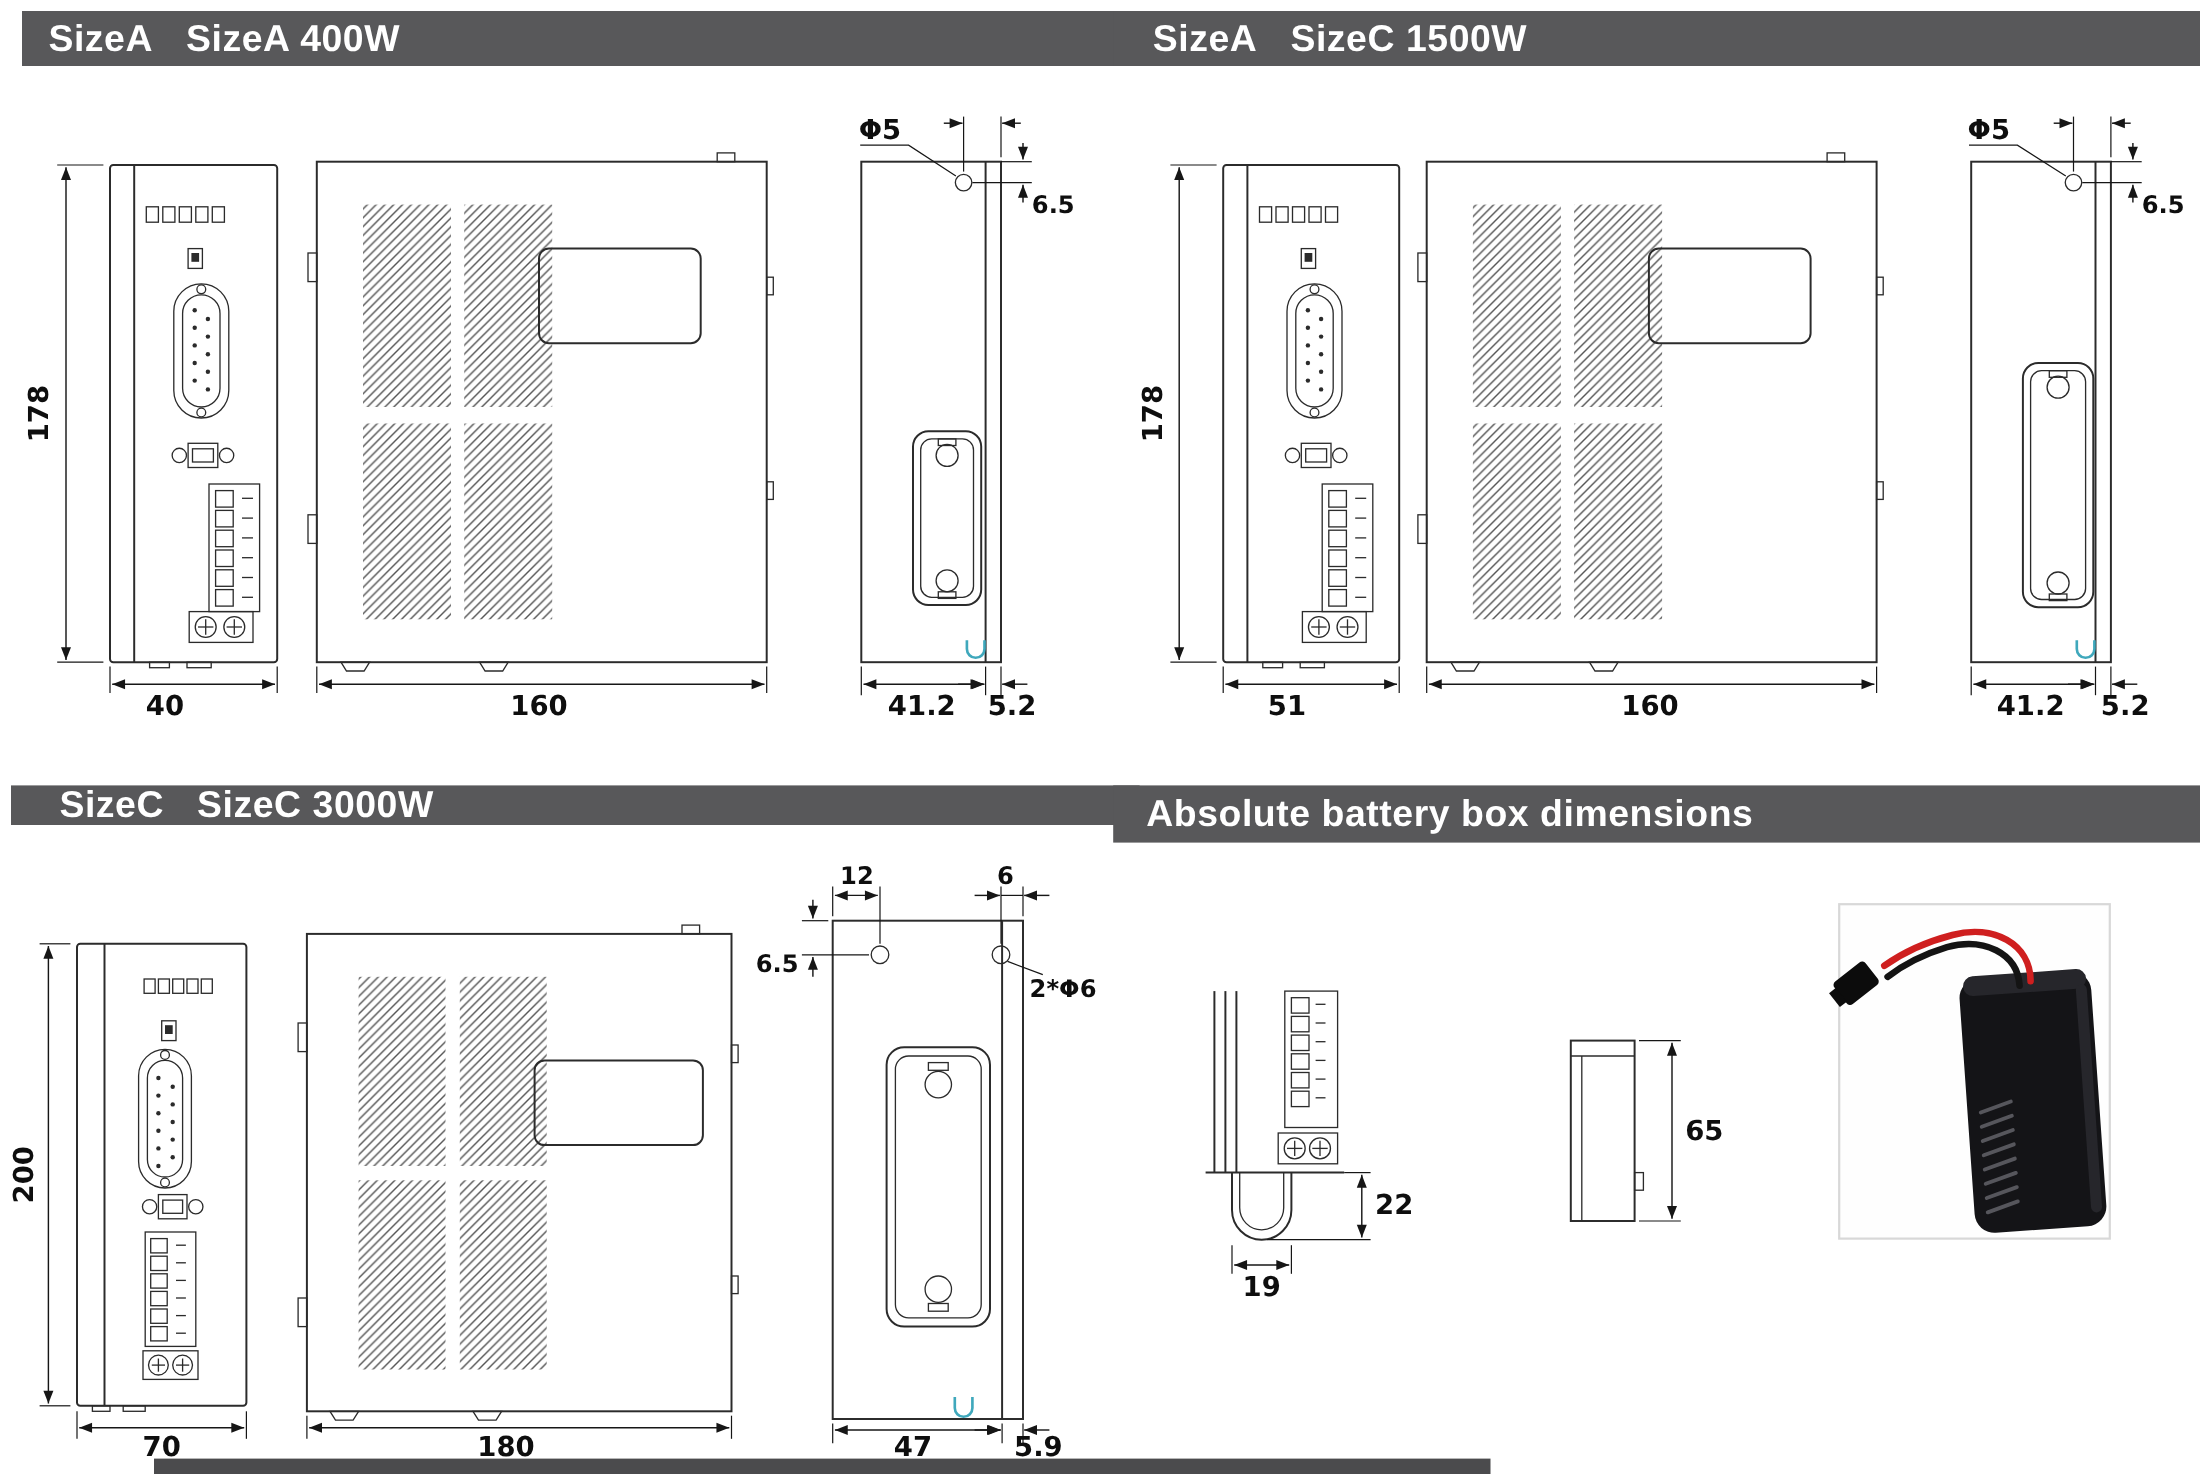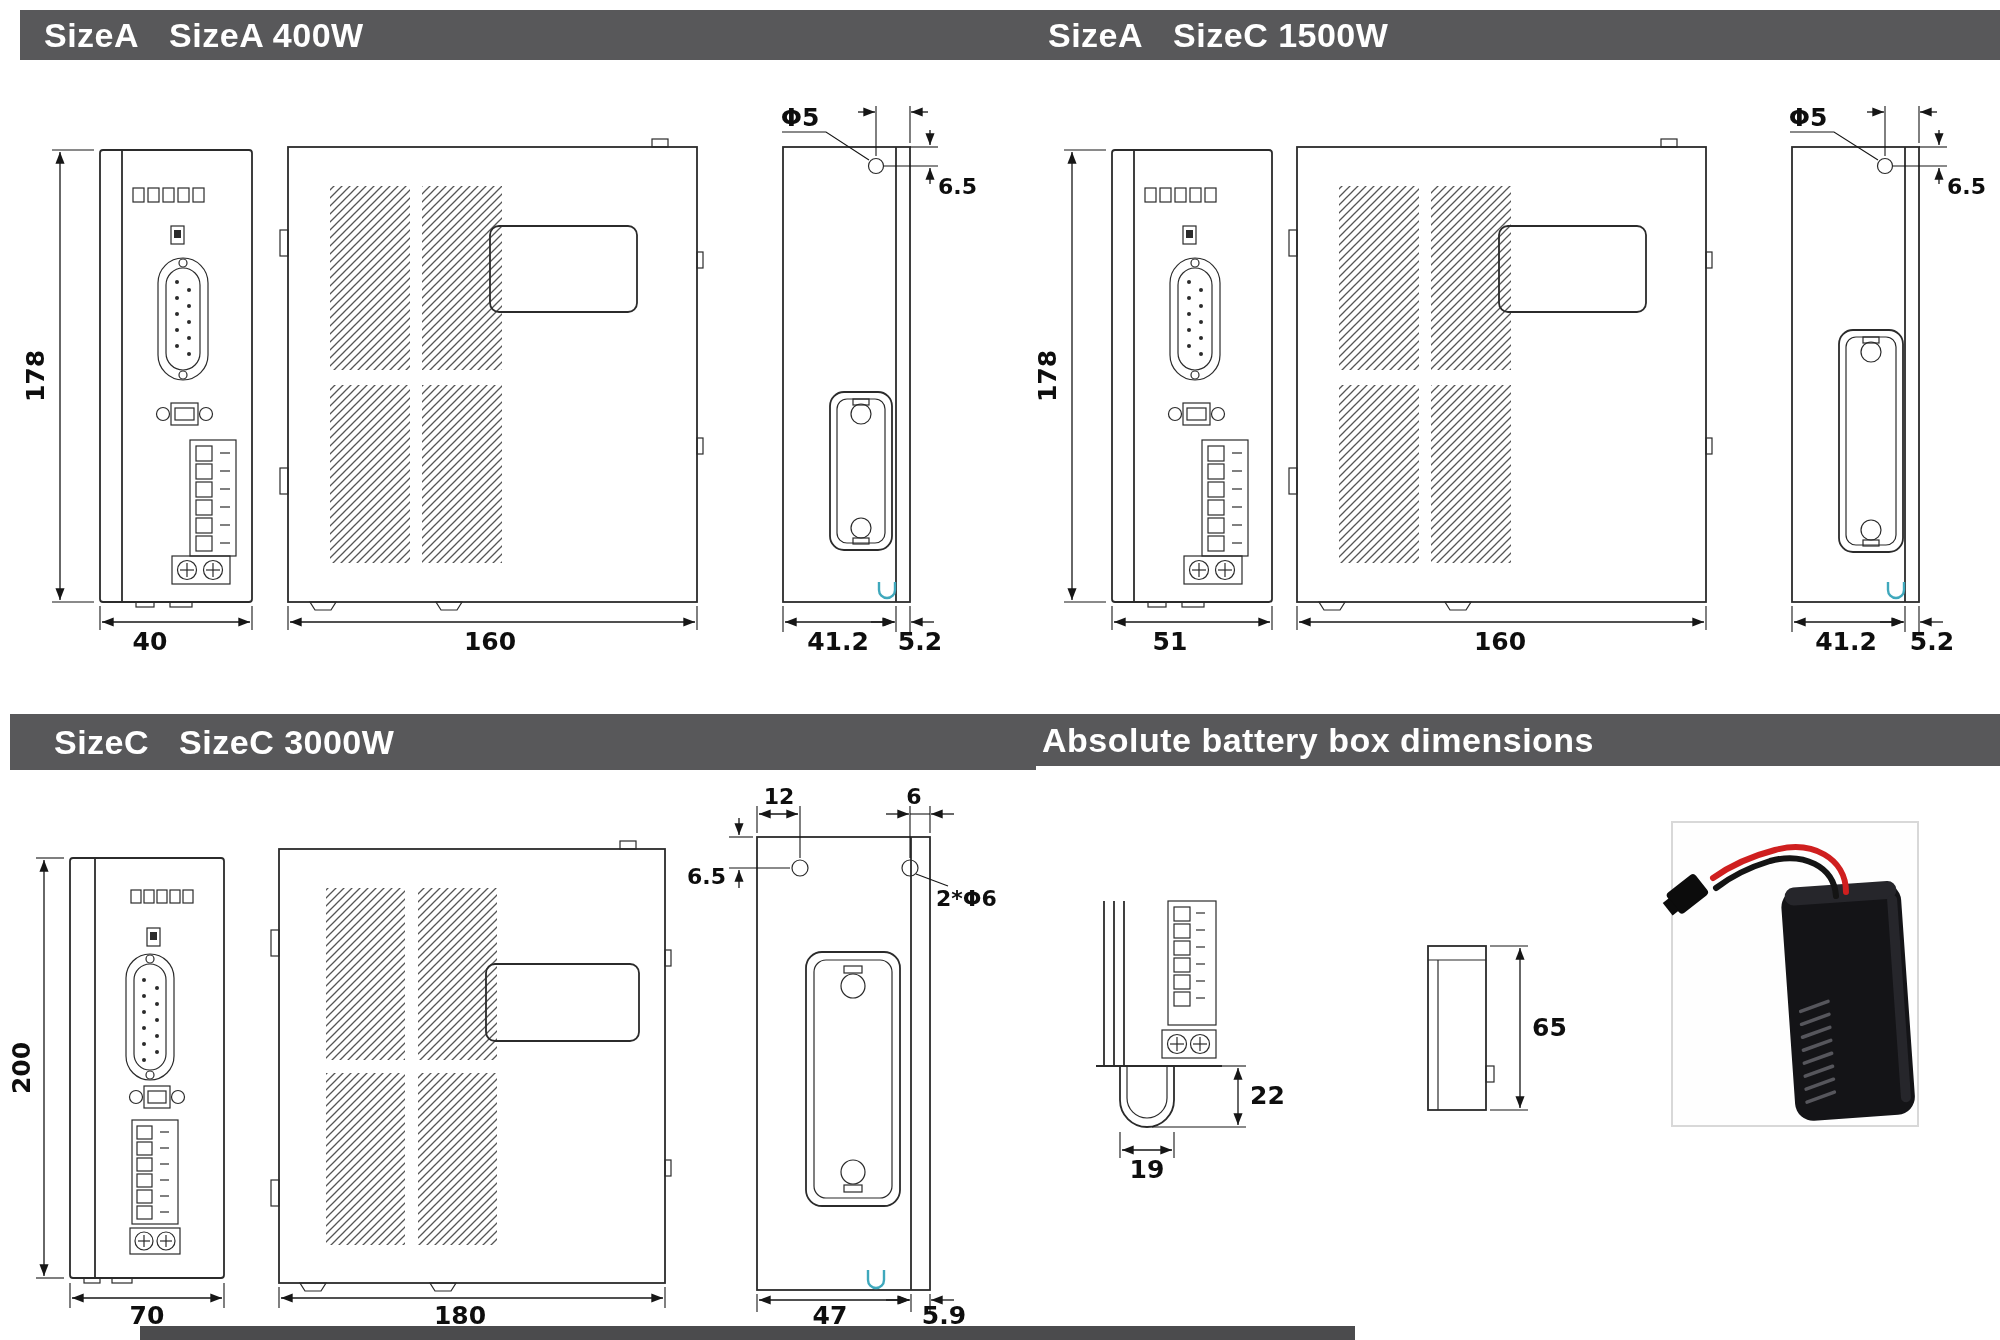--- a/index.html
+++ b/index.html
@@ -514,21 +514,21 @@
 </svg>
 
 <div class="hdr" style="left:20px;top:10px;width:982px;height:50px;font-size:34px;padding-left:24px">
   <span>SizeA</span>
   <span class="sub">SizeA 400W</span>
 </div>
 <div class="hdr" style="left:1012px;top:10px;width:988px;height:50px;font-size:34px;padding-left:36px">
   <span>SizeA</span>
   <span class="sub">SizeC 1500W</span>
 </div>
-<div class="hdr" style="left:10px;top:714px;width:982px;height:56px;font-size:34px;padding-left:44px">
+<div class="hdr" style="left:10px;top:714px;width:982px;height:36px;font-size:34px;padding-left:44px">
   <span>SizeC</span>
   <span class="sub">SizeC 3000W</span>
 </div>
 <div class="hdr" style="left:1012px;top:714px;width:988px;height:52px;font-size:34px;padding-left:30px">
   <span>Absolute battery box dimensions</span>
 </div>
 
 <div class="strip" style="left:140px;top:1326px;width:1215px;height:14px"></div>
 
 </body></html>

